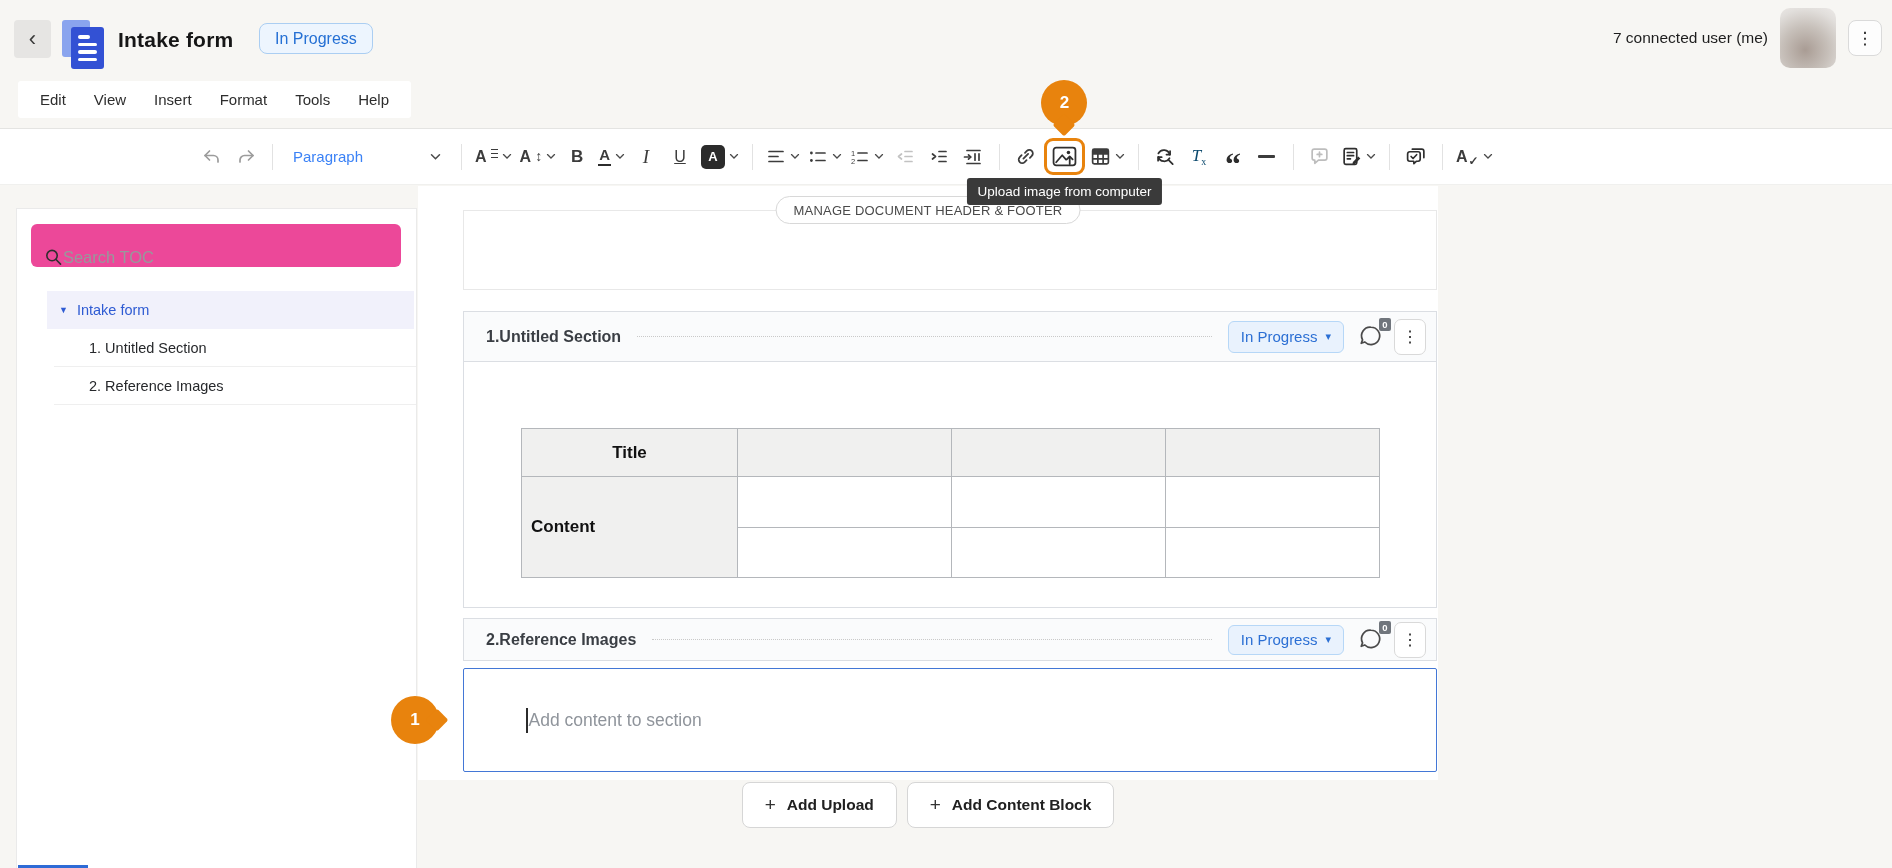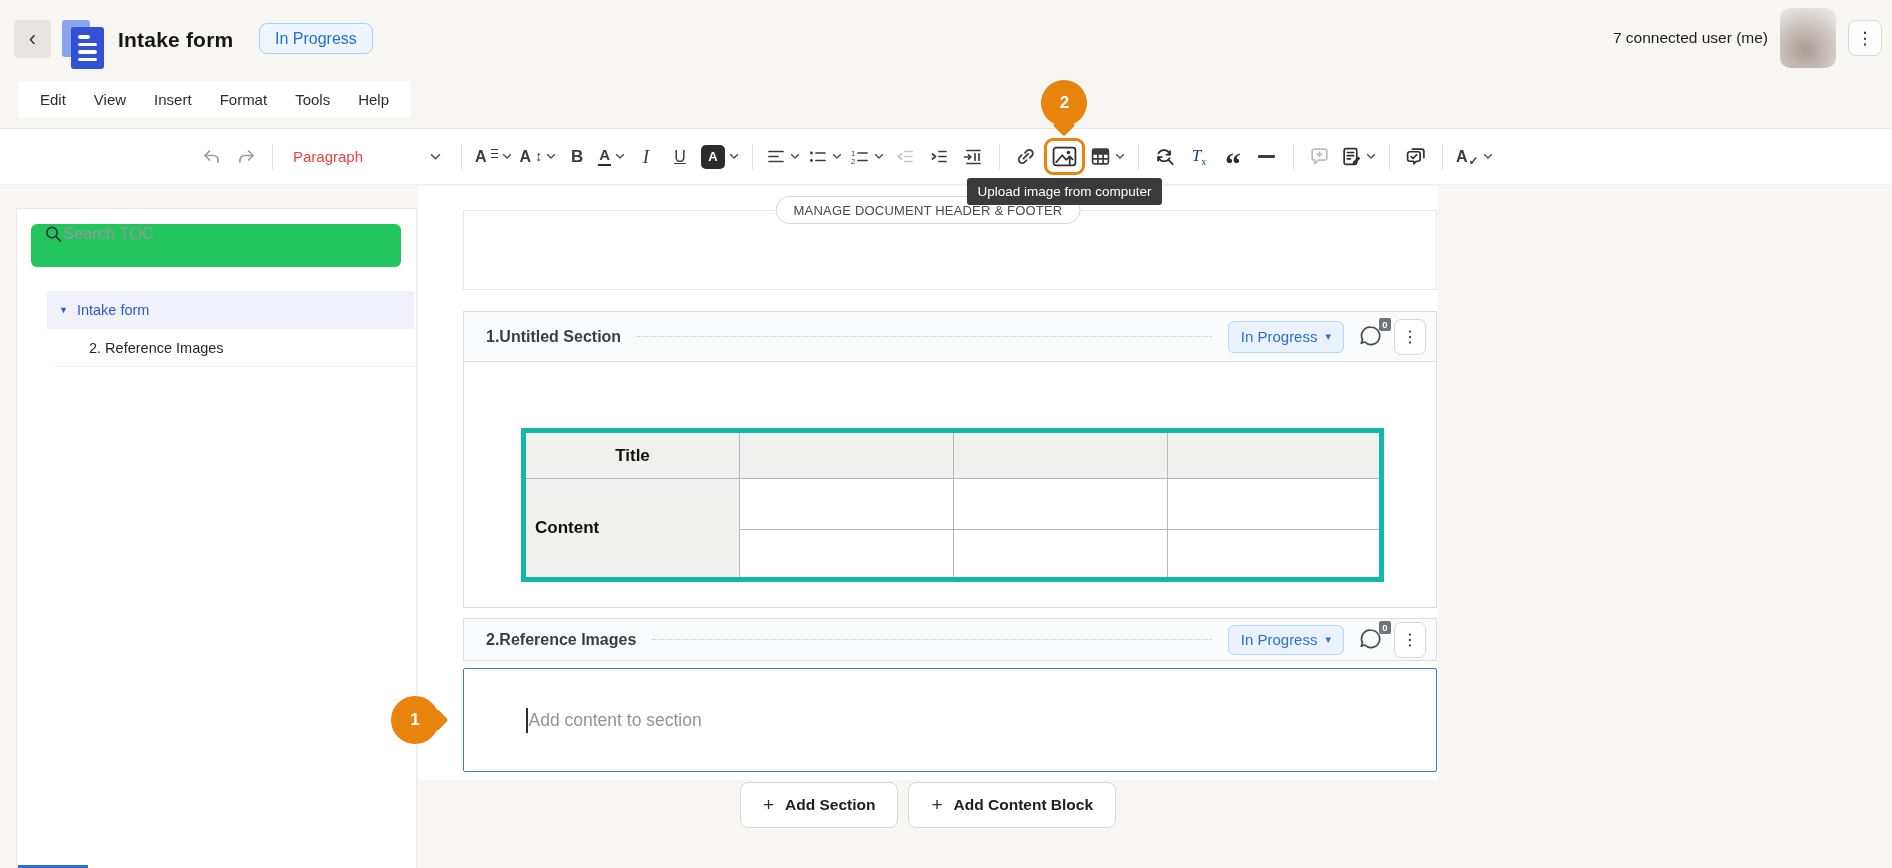--- a/index.html
+++ b/index.html
@@ -37,21 +37,21 @@
   .menubar { left:18px; top:81px; height:37px; background:#fff; border-radius:3px; display:flex; align-items:center; padding:0 8px; }
   .menu-item { padding:0 14px; font-size:15px; color:#2d2d2d; height:100%; display:flex; align-items:center; cursor:pointer; }
 
   
   .toolbar { left:0; top:128px; width:1892px; height:57px; background:#fff;
     border-top:1px solid #e4e4e2; border-bottom:1px solid #f0f0ee;
     display:flex; align-items:center; padding-left:196px; gap:2px; }
   .tb-btn { height:36px; min-width:32px; padding:0 3px; display:flex; align-items:center; justify-content:center;
     gap:4px; border-radius:4px; color:#3c3c3c; cursor:pointer; position:relative; }
   .tb-div { width:1px; height:26px; background:#e2e2e2; margin:0 8px; flex:none; }
-  .para-select { width:168px; padding:0 10px; height:36px; display:flex; align-items:center; font-size:15px; color:#ef4444; cursor:pointer; }
+  .para-select { width:168px; padding:0 10px; height:36px; display:flex; align-items:center; font-size:15px; color:#3b82f6; cursor:pointer; }
   .para-select .chev { margin-left:auto; }
   .ic-bold { font-size:17px; font-weight:800; }
   .ic-italic { font-family:"Liberation Serif", serif; font-style:italic; font-size:19px; }
   .ic-underline { font-size:16px; font-weight:500; text-decoration:underline; }
   .ic-fontcolor { font-size:15px; font-weight:600; border-bottom:2.5px solid #2c2c2c; line-height:1.05; padding:0 1px 1px; }
   .ic-bg { width:24px; height:24px; background:#2b2b2b; color:#fff; border-radius:5px; font-size:13px; font-weight:700;
     display:flex; align-items:center; justify-content:center; }
   .ic-letter { font-size:16px; font-weight:600; }
   .bars { display:flex; flex-direction:column; gap:2.5px; transform:translateY(-3px); }
   .bars i { display:block; width:7px; height:1.6px; background:#3c3c3c; }
@@ -68,22 +68,22 @@
     font-size:17px; font-weight:600; display:flex; align-items:center; justify-content:center; z-index:30; }
   .balloon-2 { bottom:calc(100% + 15px); left:50%; transform:translateX(-50%); }
   .balloon-2::after { content:""; position:absolute; bottom:-7px; left:15px; width:16px; height:16px;
     background:#e8830d; border-radius:2px; transform:rotate(45deg); z-index:-1; }
   .tooltip { position:absolute; top:calc(100% + 6px); left:50%; transform:translateX(-50%);
     background:#3a3a3a; color:#fff; font-size:13.5px; padding:6px 10px; border-radius:3px; white-space:nowrap; z-index:25; }
 
   
   .sidebar { left:16px; top:208px; width:401px; height:660px; background:#fff;
     border:1px solid #eaeaea; border-bottom:none; }
-  .search-box { margin:15px 15px 0 14px; height:43px; background:#22c55e; border-radius:6px;
-    display:flex; align-items:flex-start; padding:0 13px; }
+  .search-box { margin:15px 15px 0 14px; height:43px; background:#ec4899; border-radius:6px;
+    display:flex; align-items:flex-end; padding:0 13px; }
   .search-box input { border:none; background:transparent; outline:none; width:100%;
     font-size:16.5px; color:#333; font-family:"Liberation Sans", sans-serif; }
   .search-box input::placeholder { color:#97999c; }
   .toc-root { margin:24px 2px 0 30px; height:38px; background:#f1f1fb; display:flex; align-items:center;
     padding:0 12px; gap:9px; color:#2e5bd3; font-size:14.5px; font-weight:500; cursor:pointer; }
   .toc-caret { font-size:9px; color:#2e5bd3; }
   .toc-item { margin-left:37px; height:38px; display:flex; align-items:center; padding-left:35px;
     border-bottom:1px solid #efefef; font-size:14.5px; color:#26282b; cursor:pointer; }
   .bottom-accent { left:18px; bottom:0; width:70px; height:3px; background:#2e6bd6; }
 
@@ -104,21 +104,21 @@
   .dotline { flex:1; border-top:1.5px dotted #c9c9c9; margin:0 16px; }
   .status-btn { height:32px; padding:0 12px; background:#e9f2fd; border:1px solid #b6d7f7; border-radius:6px;
     color:#2b6fd4; font-size:15px; display:flex; align-items:center; gap:8px; cursor:pointer; white-space:nowrap; }
   .status-btn .caret { font-size:11px; }
   .comment-wrap { position:relative; margin:0 10px 0 14px; cursor:pointer; }
   .comment-badge { position:absolute; top:-6px; right:-7px; background:#70757c; color:#fff;
     font-size:9.5px; font-weight:600; padding:1px 3.5px; border-radius:2px; line-height:1.2; }
   .sec-kebab { width:32px; height:36px; border:1px solid #d9d9d9; border-radius:7px; background:#fff;
     display:flex; align-items:center; justify-content:center; font-size:16px; color:#222; cursor:pointer; }
 
-  table.doc-table { position:absolute; left:57px; top:116px; border-collapse:collapse; border:5px solid #14b8a6; }
+  table.doc-table { position:absolute; left:57px; top:116px; border-collapse:collapse; border:1px solid #14b8a6; }
   table.doc-table td { border:1px solid #b4b7bb; }
   td.g { background:#f0f0ef; }
   .cell-title { width:216px; height:48px; text-align:center; font-size:17px; font-weight:700; color:#111; }
   .cell-c { width:214px; }
   .cell-content { font-size:17px; font-weight:700; color:#111; padding-left:9px; }
   tr.r2 td { height:51px; } tr.r3 td { height:50px; }
 
   .editor-block { position:absolute; left:45px; top:482px; width:974px; height:104px;
     border:1.5px solid #4377d6; border-radius:2px; background:#fff; display:flex; align-items:center; cursor:text; }
   .editor-inner { padding-left:62px; display:flex; align-items:center; }
@@ -367,20 +367,23 @@
   <div class="search-box">
     <svg width="20" height="20" viewBox="0 0 20 20" fill="none" stroke="#2f2f2f" stroke-width="1.7" stroke-linecap="round">
         <circle cx="8.5" cy="8.5" r="5.5"></circle>
         <path d="M12.7 12.7 17.5 17.5"></path>
       </svg>
     <input type="text" placeholder="Search TOC" style="">
   </div>
   <div class="toc-root">
     <span class="toc-caret">▼</span>
     <span>Intake form</span>
+  </div>
+  <div class="toc-item">
+    <span>1. Untitled Section</span>
   </div>
   <div class="toc-item">
     <span>2. Reference Images</span>
   </div>
 </div>
 <div class="bottom-accent abs"></div>
 
 <div class="canvas abs">
 
   <div class="manage-btn">MANAGE DOCUMENT HEADER &amp; FOOTER</div>
@@ -452,19 +455,19 @@
     <span class="editor-inner">
       <span class="caret-bar"></span>
       <span class="placeholder">Add content to section</span>
     </span>
   </div>
 </div>
 
 <div class="actions-row abs">
   <button class="action-btn">
     <span class="plus">+</span>
-    <span>Add Section</span>
+    <span>Add Upload</span>
   </button>
   <button class="action-btn">
     <span class="plus">+</span>
     <span>Add Content Block</span>
   </button>
 </div>
 
 </body></html>

